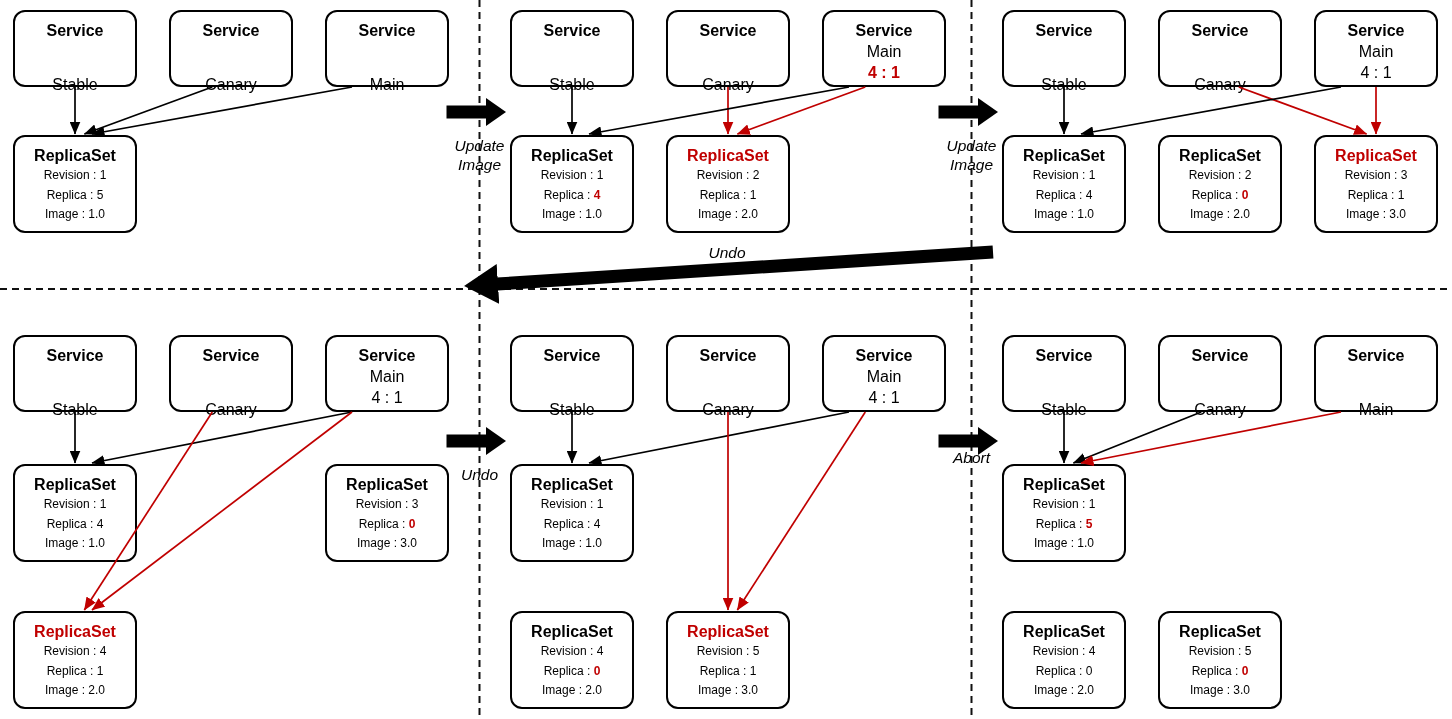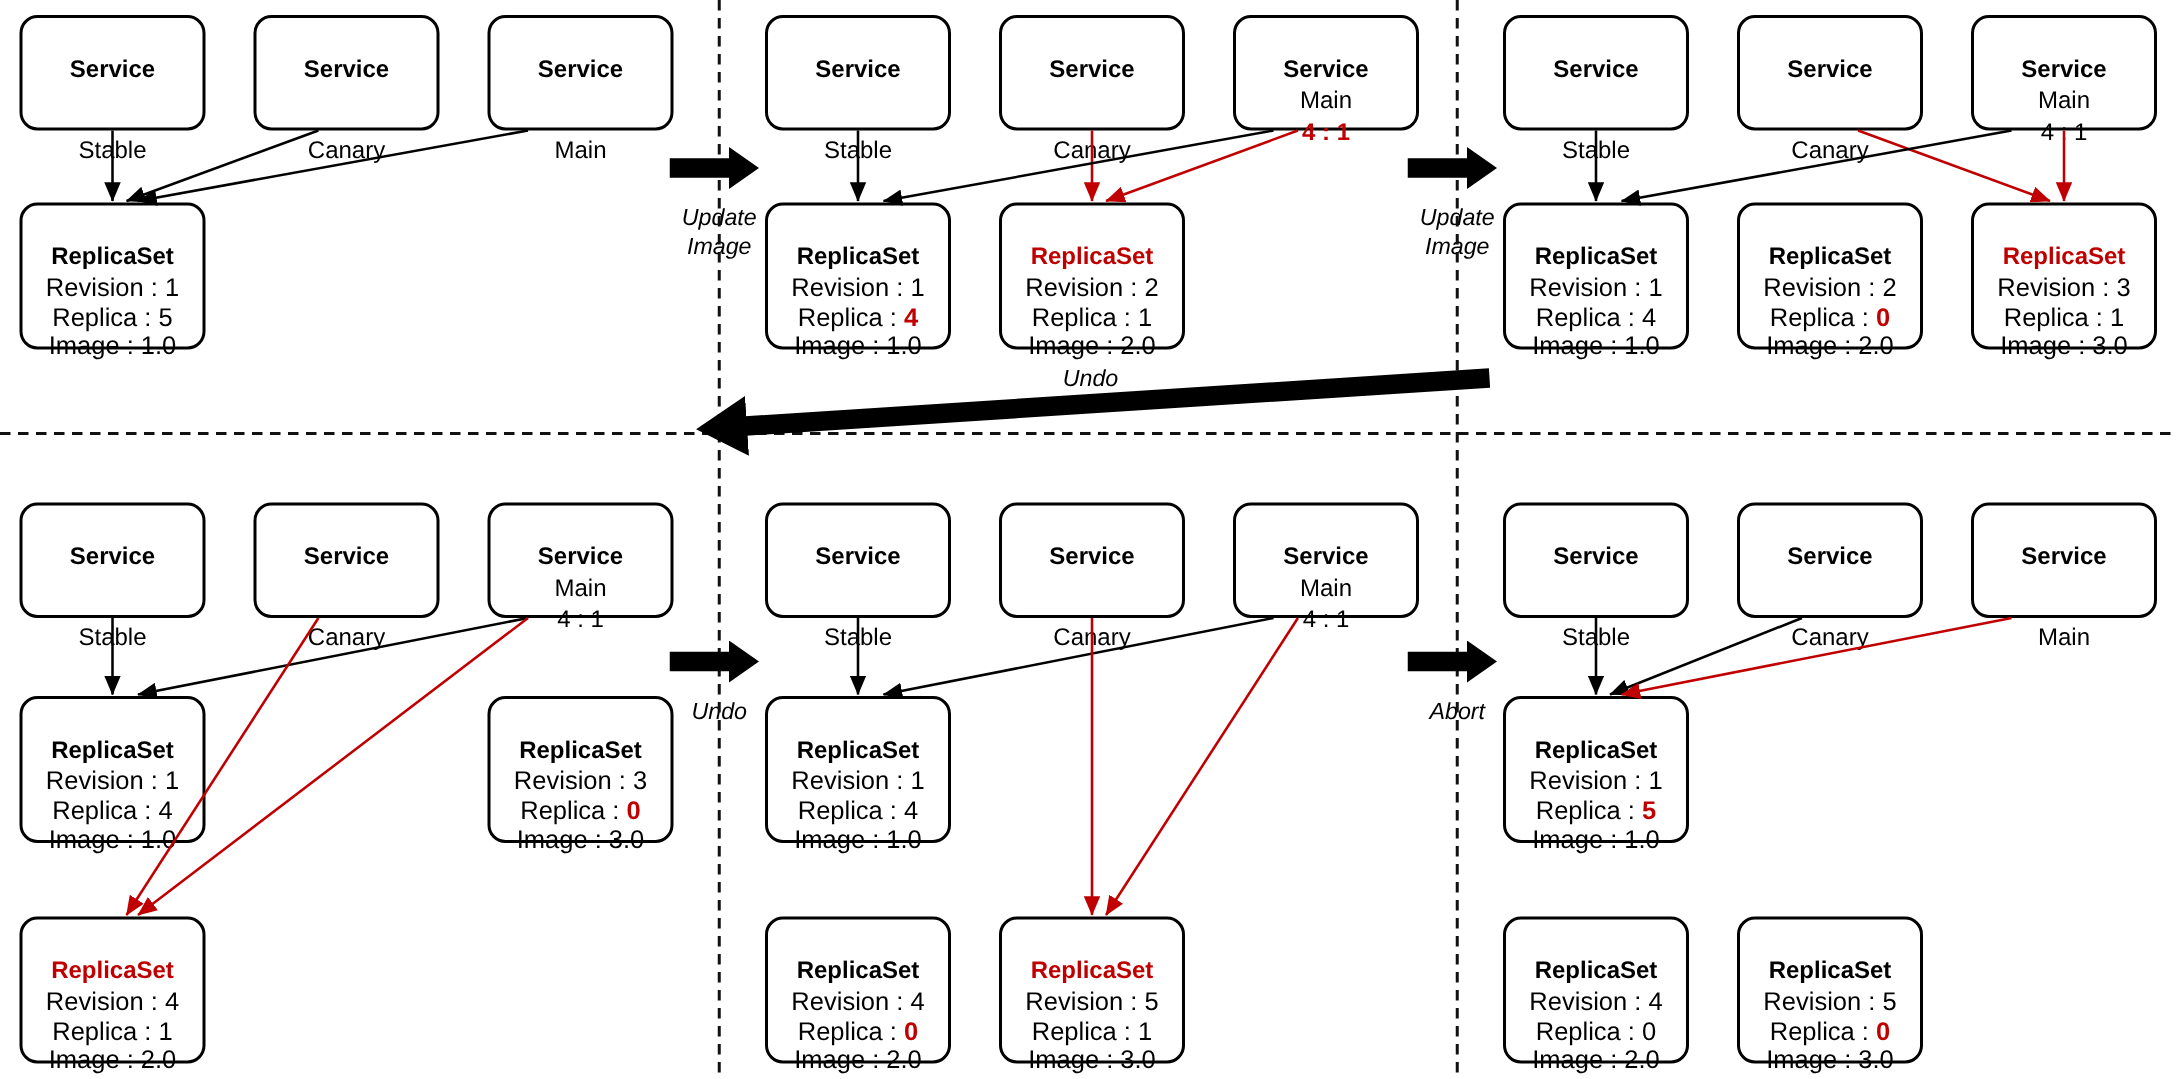--- a/index.html
+++ b/index.html
@@ -18,28 +18,28 @@
     border: 2.3px solid #000;
     border-radius: 12px;
     background: #fff;
     text-align: center;
     color: #000;
   }
   .box-title {
     font-weight: bold;
     font-size: 16px;
     line-height: 21px;
-    padding-top: 24px;
+    padding-top: 8px;
     white-space: pre;
   }
   .svc-lines { font-size: 16px; line-height: 21px; margin-top: 33px; }
   .svc-lines.tight { margin-top: 0; }
   .svc-lines .line { white-space: pre; }
   .rs-field {
-    font-size: 17px;
+    font-size: 12px;
     line-height: 19.5px;
     white-space: pre;
   }
   .red { color: var(--red); font-weight: bold; }
   .trans-label, .big-undo-label {
     position: absolute;
     font-style: italic;
     font-size: 15.5px;
     line-height: 19px;
     text-align: center;
@@ -261,21 +261,21 @@
       <div>Update</div>
       <div>Image</div>
     </div>
     <div class="trans-label" style="left: 911.5px; top: 136px; width: 120px;">
       <div>Update</div>
       <div>Image</div>
     </div>
     <div class="trans-label" style="left: 419.5px; top: 465px; width: 120px;">
       <div>Undo</div>
     </div>
-    <div class="trans-label" style="left: 911.5px; top: 465px; width: 120px;">
+    <div class="trans-label" style="left: 911.5px; top: 448px; width: 120px;">
       <div>Abort</div>
     </div>
     <div class="big-undo-label" style="left: 667px; top: 243px; width: 120px;">Undo</div>
     <svg width="1452" height="719" class="arrows-layer">
       <defs>
         <marker id="ah-black" viewBox="0 0 13 11" refX="12.5" refY="5.5" markerWidth="13" markerHeight="11" markerUnits="userSpaceOnUse" orient="auto">
           <path d="M0,0 L13,5.5 L0,11 Z" fill="#000000"></path>
         </marker>
         <marker id="ah-red" viewBox="0 0 13 11" refX="12.5" refY="5.5" markerWidth="13" markerHeight="11" markerUnits="userSpaceOnUse" orient="auto">
           <path d="M0,0 L13,5.5 L0,11 Z" fill="#c00000"></path>

